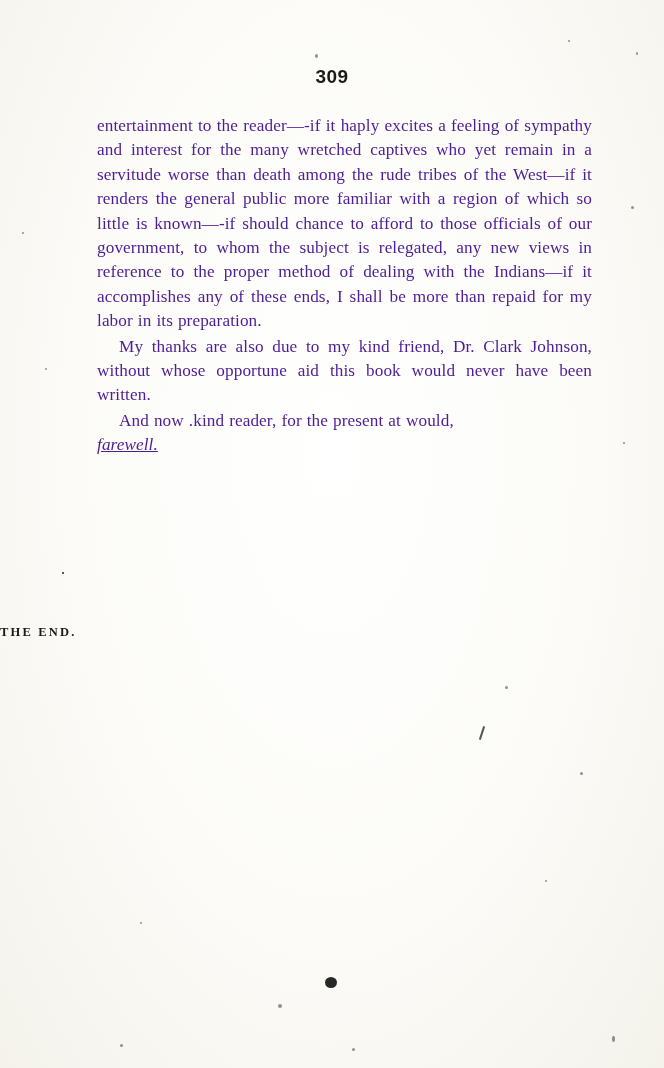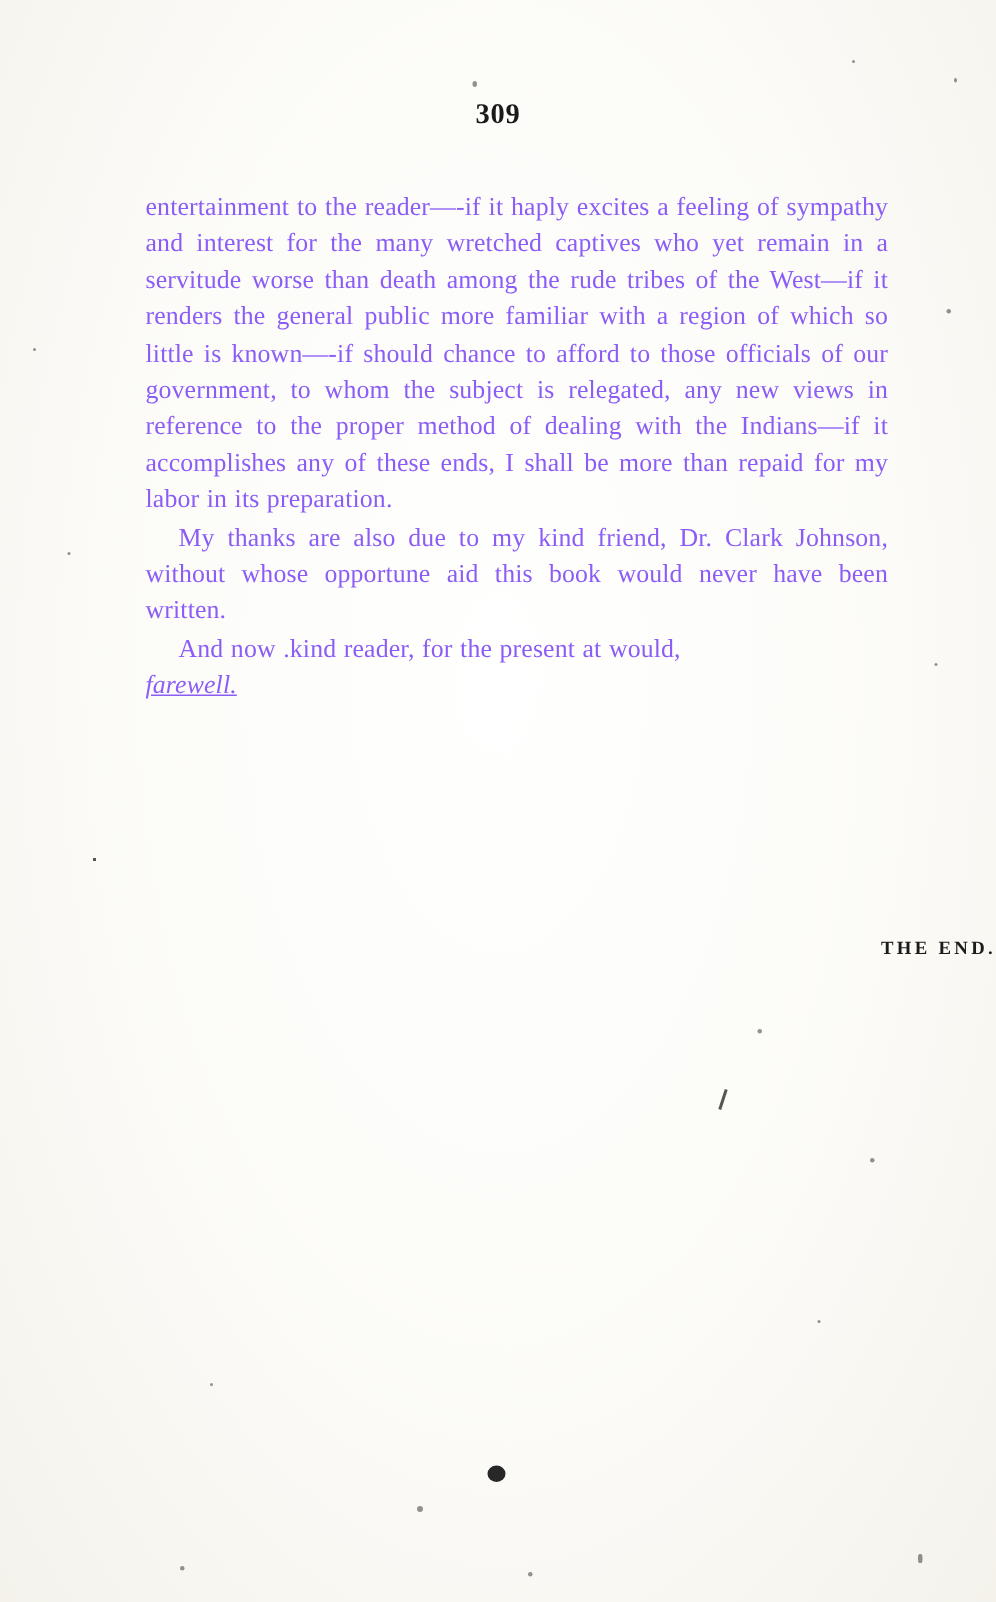--- a/index.html
+++ b/index.html
@@ -33,66 +33,65 @@
 
   .page-number {
     position: absolute;
     top: 66px;
     left: 0;
     right: 0;
     text-align: center;
     font-size: 19px;
     font-weight: bold;
     letter-spacing: 0.5px;
-    font-family: Liberation Serif, serif;
+    font-family: Liberation Sans, sans-serif;
   }
 
   .text-block {
     position: absolute;
     top: 110px;
     left: 97px;
     width: 495px;
   }
 
   .para {
-    margin: 16px 0 0 0;
+    margin: 4px 0 0 0;
     font-size: 17.2px;
     line-height: 24.4px;
     text-align: justify;
     text-justify: inter-word;
     letter-spacing: 0.1px;
     word-spacing: 0.6px;
-    color: #8b5cf6;
+    color: #4c1d95;
   }
   .para + .para {
     margin-top: 1px;
   }
   .para.indent {
     text-indent: 22px;
   }
 
   .para .farewell {
     font-style: italic;
     font-family: "Liberation Serif", serif;
     text-decoration: underline;
   }
 
   .end-mark {
     position: absolute;
     top: 625px;
     left: 0;
     right: 0;
-    text-align: right;
+    text-align: left;
     font-size: 12.5px;
     font-weight: bold;
     letter-spacing: 2.2px;
     font-family: "Liberation Serif", serif;
     color: #1b1b1b;
     text-transform: uppercase;
-    margin-left: 28px;
   }
 
   
   .speck {
     position: absolute;
     background: #3a3a38;
     border-radius: 50%;
     opacity: 0.55;
   }
   .blot {

